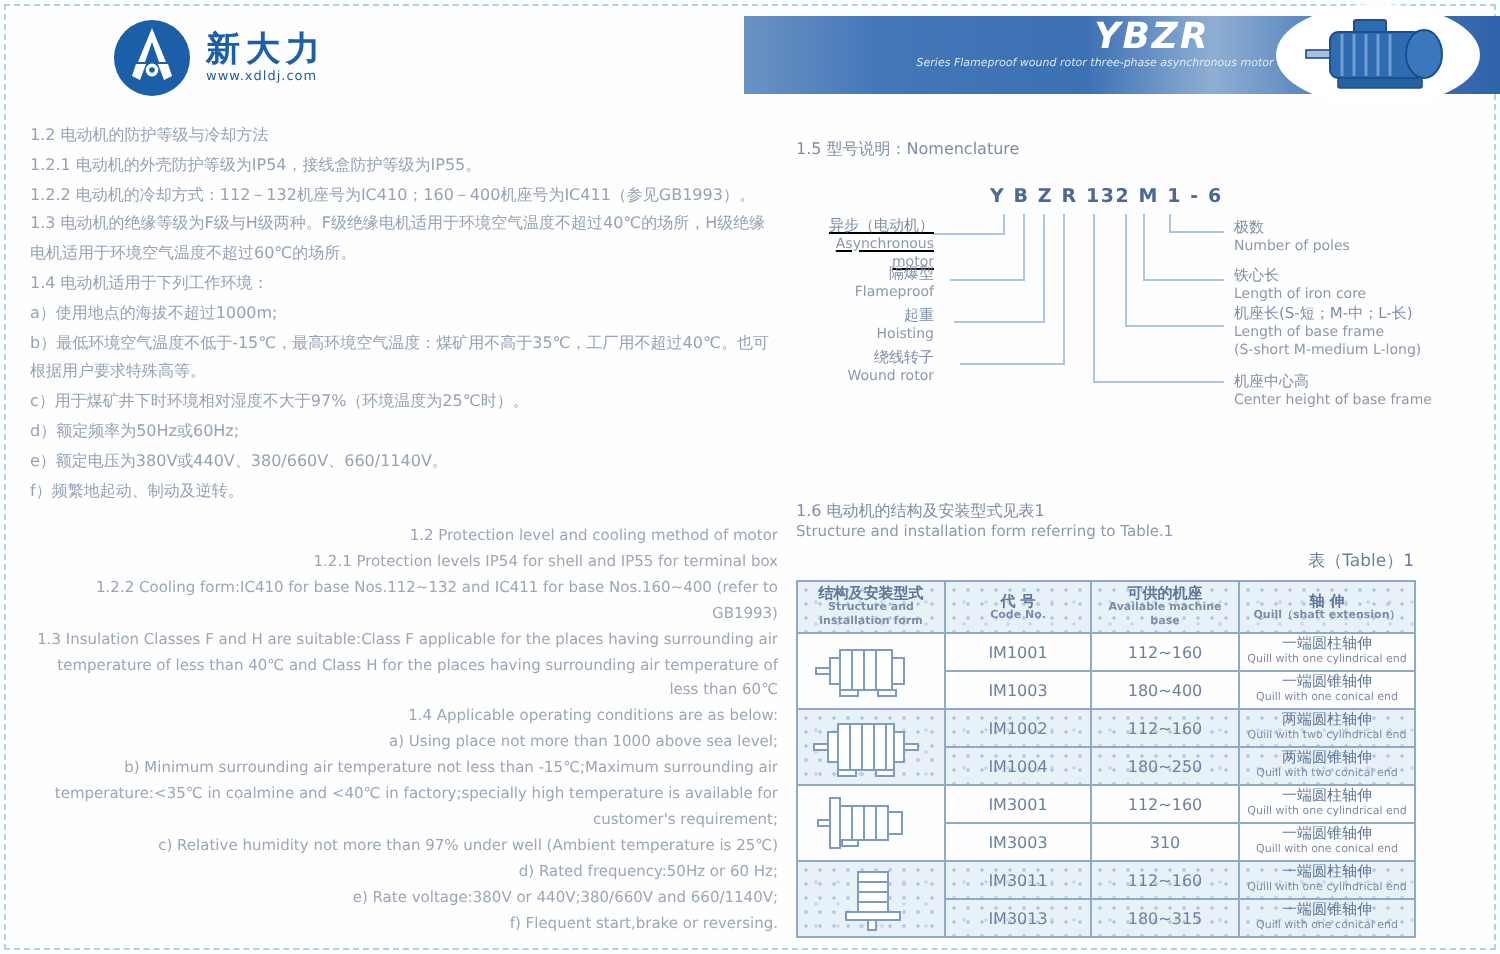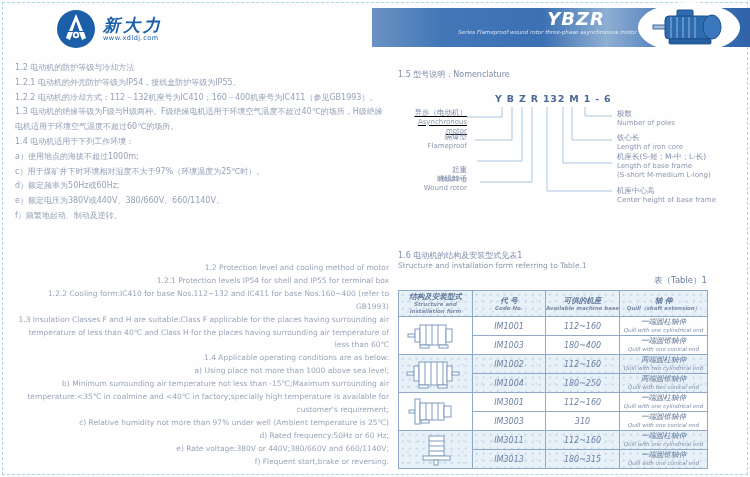--- a/index.html
+++ b/index.html
@@ -3,21 +3,21 @@
 <meta charset="utf-8">
 <style>
   html,body{margin:0;padding:0;background:#fff;}
   .page{position:relative;width:750px;height:477px;background:#fefefe;overflow:hidden;
         font-family:"DejaVu Sans","Liberation Sans",sans-serif;}
   .crop-border{position:absolute;inset:2px;border:1px dashed #a9d4ea;pointer-events:none;}
 
   
   .logo-wrap{position:absolute;left:56px;top:9px;display:flex;align-items:center;gap:7px;}
   .logo-svg{width:40px;height:40px;display:block;}
-  .brand-cn{font-size:17px;font-weight:bold;color:#1b5fa8;letter-spacing:3px;line-height:18px;font-style:italic;}
+  .brand-cn{font-size:17px;font-weight:bold;color:#1b5fa8;letter-spacing:3px;line-height:18px;}
   .brand-url{font-size:6.5px;color:#1b5fa8;letter-spacing:.5px;}
   .banner{position:absolute;left:372px;top:8px;right:0;height:39px;
           background:linear-gradient(90deg,#6b92c3 0%,#4377b8 18%,#3b70b3 45%,#8fafd3 62%,#4c7cba 78%,#2f63a9 100%);
           display:flex;align-items:center;flex-direction:column;}
   .banner-model{font-size:18px;font-weight:bold;font-style:italic;color:#fff;margin-left:30px;letter-spacing:1px;}
   .banner-titles{margin-left:6px;color:#eaf1fa;}
   .banner-title-cn{font-size:7px;font-weight:bold;letter-spacing:1px;}
   .banner-title-en{font-size:5.5px;font-style:italic;opacity:.9;}
   .motor-oval{position:absolute;right:10px;top:-6px;width:102px;height:51px;background:#fff;border-radius:50%;
               display:flex;align-items:center;justify-content:center;}
@@ -36,21 +36,21 @@
   .model-code{position:absolute;left:100px;top:5px;font-size:9.5px;font-weight:bold;color:#4a6a95;letter-spacing:.8px;white-space:nowrap;}
   .nl{position:absolute;left:0;width:72px;text-align:right;}
   .nr{position:absolute;left:222px;width:128px;text-align:left;}
   .lab-cn{display:block;font-size:7.5px;line-height:9.5px;color:#7e8da9;}
   .lab-en{display:block;font-size:7px;line-height:9.5px;color:#8b98ae;}
 
   .s16-cn{position:absolute;left:398px;top:250px;font-size:8px;color:#7e8da9;}
   .s16-en{position:absolute;left:398px;top:261px;font-size:7.5px;color:#8b98ae;}
   .table-caption{position:absolute;left:398px;top:275px;width:309px;text-align:right;font-size:8.5px;color:#67809f;}
 
-  table.inst{position:absolute;left:398px;top:290px;border-collapse:collapse;table-layout:fixed;width:309px;font-style:italic;}
+  table.inst{position:absolute;left:398px;top:290px;border-collapse:collapse;table-layout:fixed;width:309px;}
   table.inst th,table.inst td{border:1px solid #8fa9c8;text-align:center;vertical-align:middle;padding:0;}
   table.inst th{height:25px;}
   table.inst td{height:18px;}
   .col-struct{width:74px;}.col-code{width:73px;}.col-base{width:74px;}.col-shaft{width:88px;}
   .hcn{font-size:7.5px;color:#5f7799;line-height:9px;}
   .hen{font-size:5.5px;color:#7d8fa9;color:#7d8ca8;line-height:7px;}
   .cell-code,.cell-base{font-size:8px;color:#6b81a2;}
   .scn{font-size:7.5px;color:#5f7799;line-height:8.5px;}
   .sen{font-size:5.5px;color:#7d8ca8;line-height:7px;}
   .speckle{background-color:#e9f1f8;
@@ -100,20 +100,21 @@
     </div>
   </div>
 
   <div class="cn-block">
     <p>1.2  电动机的防护等级与冷却方法</p>
     <p>1.2.1 电动机的外壳防护等级为IP54，接线盒防护等级为IP55。</p>
     <p>1.2.2 电动机的冷却方式：112－132机座号为IC410；160－400机座号为IC411（参见GB1993）。</p>
     <p>1.3  电动机的绝缘等级为F级与H级两种。F级绝缘电机适用于环境空气温度不超过40℃的场所，H级绝缘电机适用于环境空气温度不超过60℃的场所。</p>
     <p>1.4 电动机适用于下列工作环境：</p>
     <p>a）使用地点的海拔不超过1000m;</p>
+    <p>b）最低环境空气温度不低于-15℃，最高环境空气温度：煤矿用不高于35℃，工厂用不超过40℃。也可根据用户要求特殊高等。</p>
     <p>c）用于煤矿井下时环境相对湿度不大于97%（环境温度为25℃时）。</p>
     <p>d）额定频率为50Hz或60Hz;</p>
     <p>e）额定电压为380V或440V、380/660V、660/1140V。</p>
     <p>f）频繁地起动、制动及逆转。</p>
   </div>
 
   <div class="en-block">
     <p>1.2 Protection level and cooling method of motor</p>
     <p>1.2.1 Protection levels IP54 for shell and IP55 for terminal box</p>
     <p>1.2.2 Cooling form:IC410 for base Nos.112~132 and IC411 for base Nos.160~400 (refer to GB1993)</p>
@@ -145,21 +146,21 @@
     <div class="model-code">Y B Z R 132 M 1 - 6</div>
 
     <div class="nl" style="top:20px;text-decoration:underline;">
       <span class="lab-cn">异步（电动机）</span>
       <span class="lab-en">Asynchronous motor</span>
     </div>
     <div class="nl" style="top:44px;">
       <span class="lab-cn">隔爆型</span>
       <span class="lab-en">Flameproof</span>
     </div>
-    <div class="nl" style="top:65px;margin-top:12px;">
+    <div class="nl" style="top:65px;">
       <span class="lab-cn">起重</span>
       <span class="lab-en">Hoisting</span>
     </div>
     <div class="nl" style="top:86px;">
       <span class="lab-cn">绕线转子</span>
       <span class="lab-en">Wound rotor</span>
     </div>
 
     <div class="nr" style="top:21px;">
       <span class="lab-cn">极数</span>

